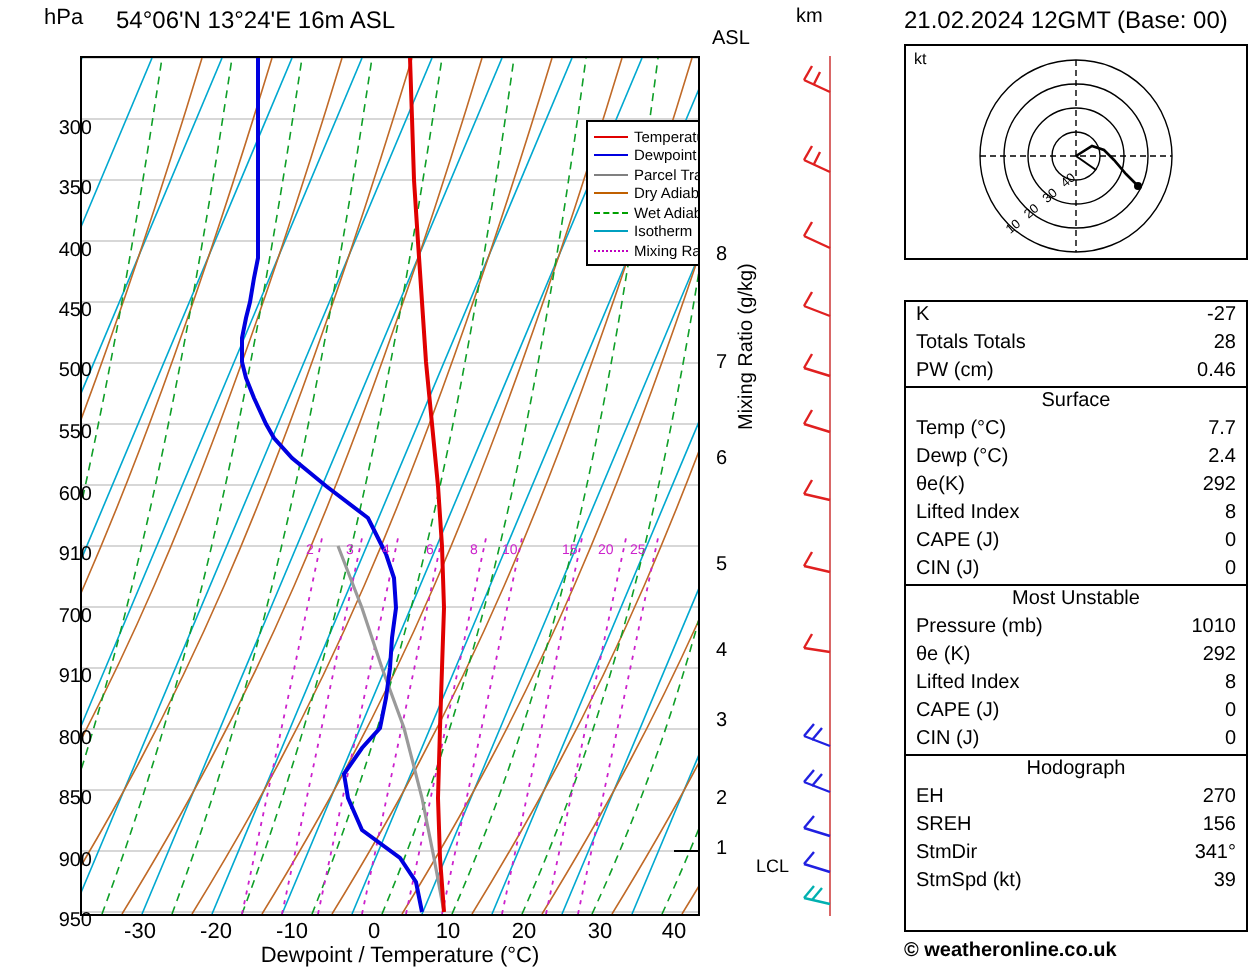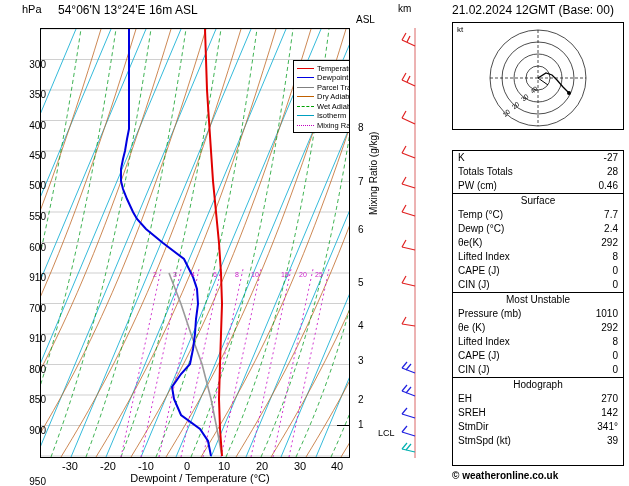--- a/index.html
+++ b/index.html
@@ -194,21 +194,21 @@
   <div class="ylab" style="top:114px">450</div>
   <div class="ylab" style="top:144px">500</div>
   <div class="ylab" style="top:175px">550</div>
   <div class="ylab" style="top:206px">600</div>
   <div class="ylab" style="top:236px">910</div>
   <div class="ylab" style="top:267px">700</div>
   <div class="ylab" style="top:297px">910</div>
   <div class="ylab" style="top:328px">800</div>
   <div class="ylab" style="top:358px">850</div>
   <div class="ylab" style="top:389px">900</div>
-  <div class="ylab" style="top:440px">950</div>
+  <div class="ylab" style="top:419px">950</div>
   <div class="ylab" style="top:450px">1000</div>
 
   <div class="xlab" style="left:55px">-30</div>
   <div class="xlab" style="left:93px">-20</div>
   <div class="xlab" style="left:131px">-10</div>
   <div class="xlab" style="left:172px">0</div>
   <div class="xlab" style="left:209px">10</div>
   <div class="xlab" style="left:247px">20</div>
   <div class="xlab" style="left:285px">30</div>
   <div class="xlab" style="left:322px">40</div>
@@ -391,21 +391,21 @@
     <span>0</span>
   </div>
   <div class="hr"></div>
   <div class="sect-head">Hodograph</div>
   <div class="stat-row">
     <span>EH</span>
     <span>270</span>
   </div>
   <div class="stat-row">
     <span>SREH</span>
-    <span>142</span>
+    <span>156</span>
   </div>
   <div class="stat-row">
     <span>StmDir</span>
     <span>341°</span>
   </div>
   <div class="stat-row">
     <span>StmSpd (kt)</span>
     <span>39</span>
   </div>
 </div>

